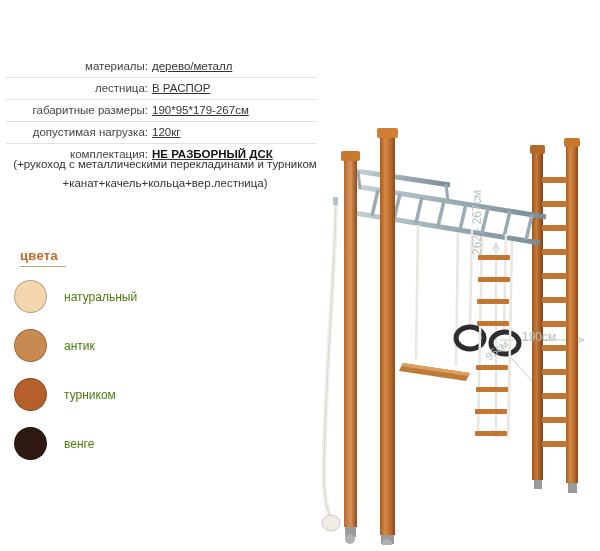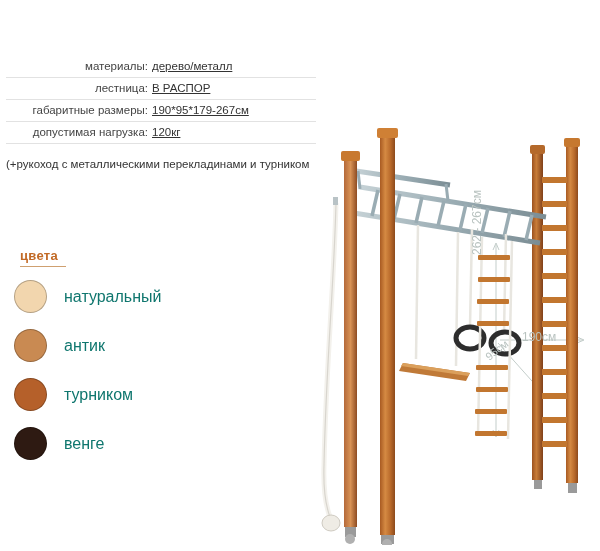--- a/index.html
+++ b/index.html
@@ -49,20 +49,21 @@
   }
 
   .compl-extra {
     position: absolute;
     left: 6px;
     top: 155px;
     width: 318px;
     font-size: 11.5px;
     line-height: 19px;
     color: #333333;
+    text-align: center;
   }
 
   
   .colors-title {
     position: absolute;
     left: 20px;
     top: 248px;
     font-size: 13px;
     font-weight: bold;
     color: #c26a26;
@@ -89,22 +90,22 @@
   }
   .swatch {
     width: 31px;
     height: 31px;
     border-radius: 50%;
     border: 1px solid rgba(0,0,0,0.25);
     flex: 0 0 auto;
   }
   .color-name {
     margin-left: 17px;
-    font-size: 16px;
-    color: #0f766e;
+    font-size: 12px;
+    color: #4d7c0f;
   }
 
   
   .photo {
     position: absolute;
     left: 300px;
     top: 105px;
     width: 300px;
     height: 440px;
   }
@@ -147,25 +148,30 @@
       <td class="value">В РАСПОР</td>
     </tr>
     <tr>
       <td class="label">габаритные размеры:</td>
       <td class="value">190*95*179-267см</td>
     </tr>
     <tr>
       <td class="label">допустимая нагрузка:</td>
       <td class="value">120кг</td>
     </tr>
+    <tr class="no-line">
+      <td class="label">комплектация:</td>
+      <td class="value"><strong>НЕ РАЗБОРНЫЙ ДСК</strong></td>
+    </tr>
   </tbody>
 </table>
 
 <div class="compl-extra">
   <div>(+рукоход с металлическими перекладинами и турником</div>
+  <div>+канат+качель+кольца+вер.лестница)</div>
 </div>
 
 <div class="colors-title">цвета</div>
 <div class="colors-underline"></div>
 
 <div class="color-list">
   <div class="color-row">
     <div class="swatch" style="background:#f2d6ae"></div>
     <div class="color-name">натуральный</div>
   </div>

